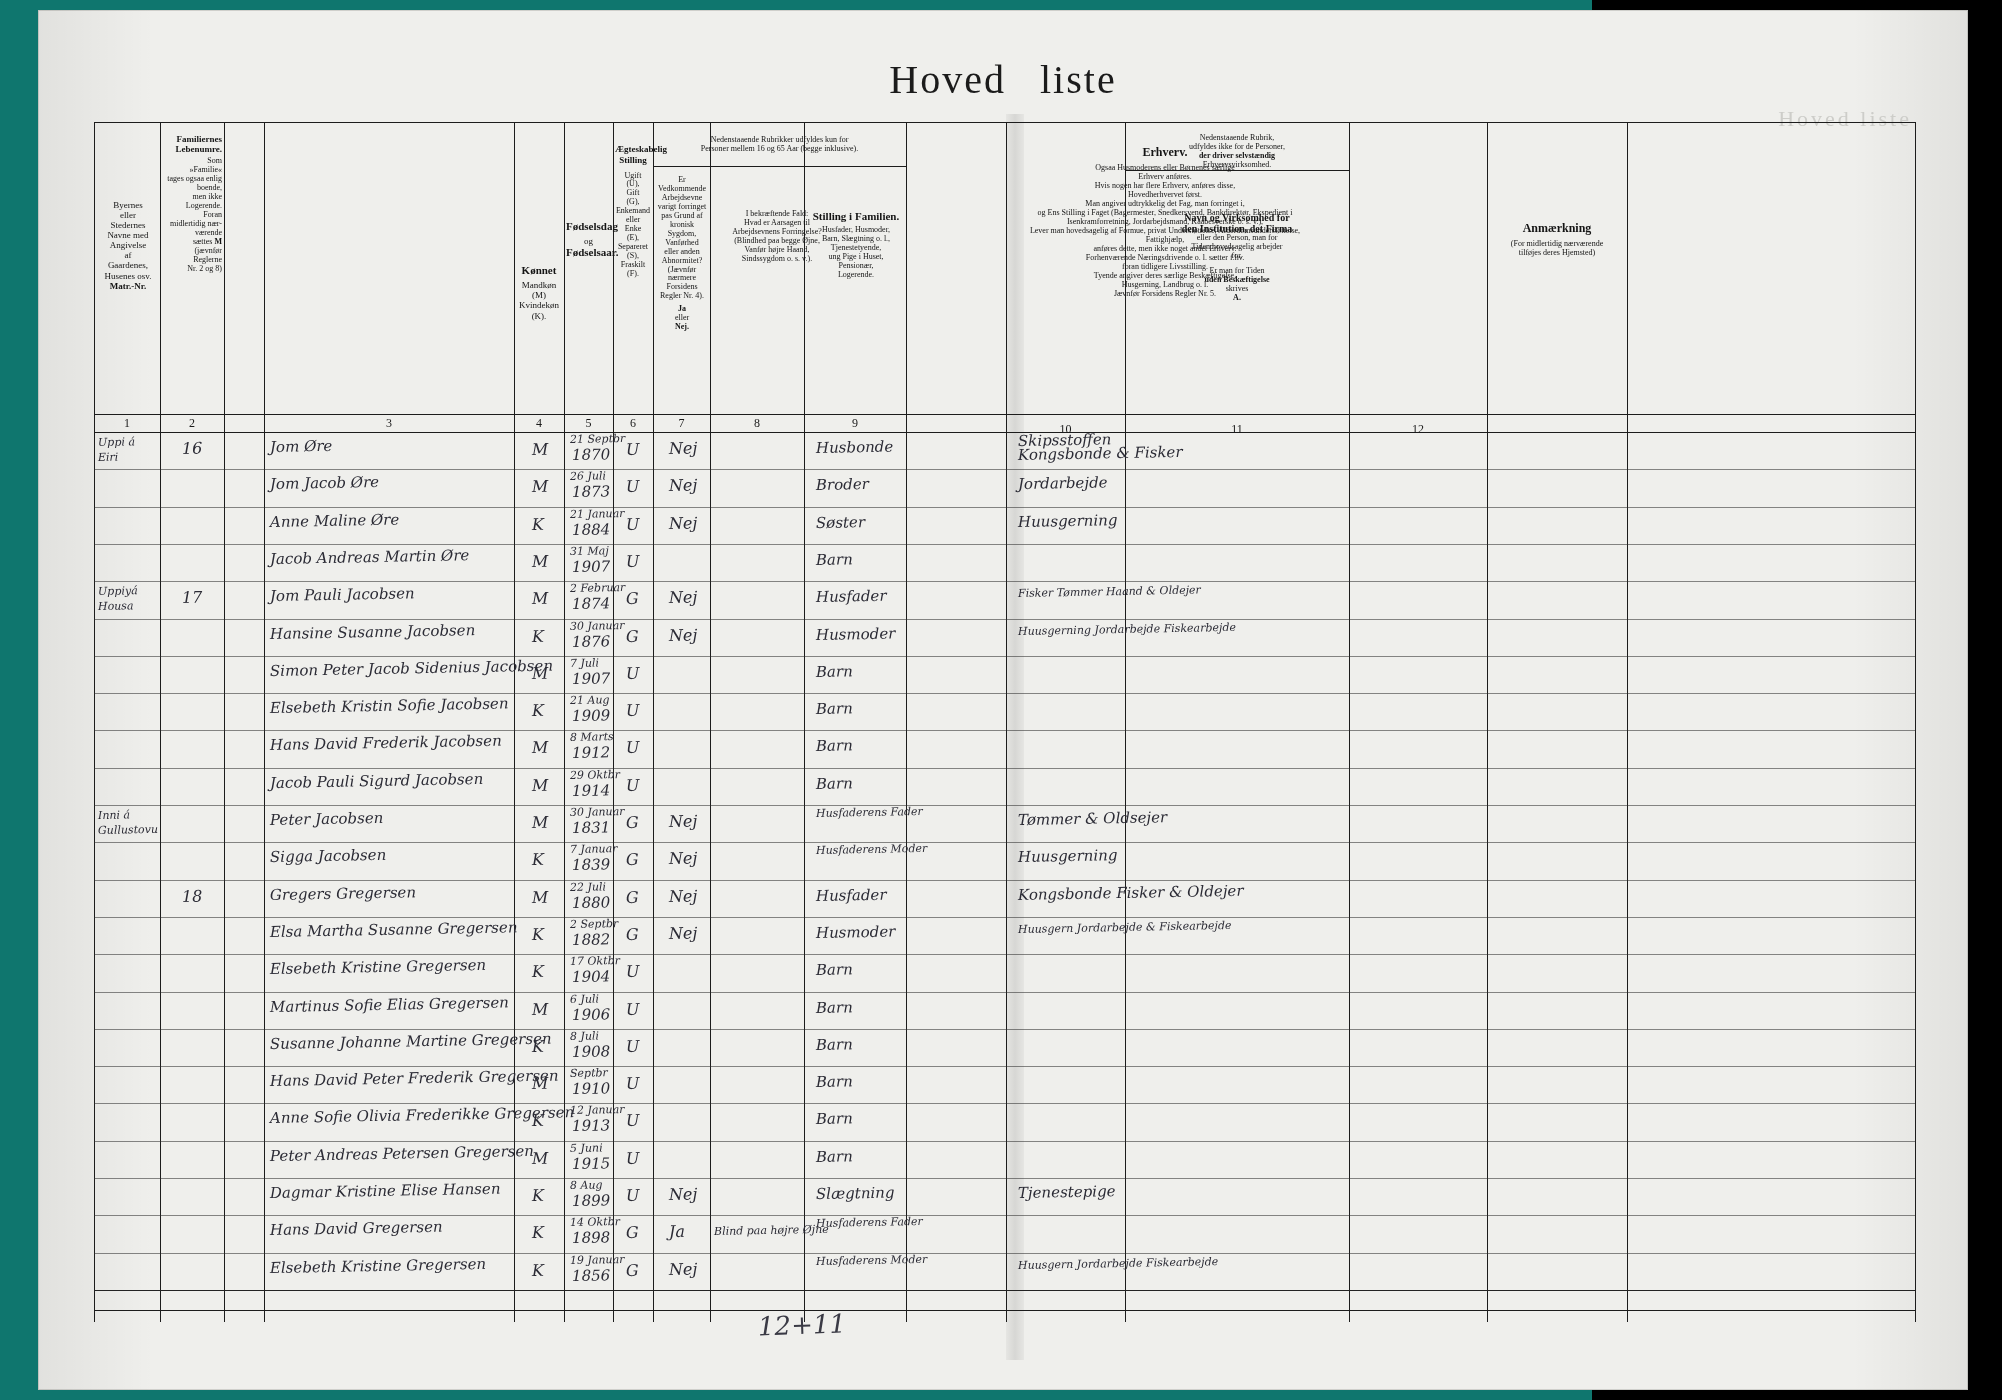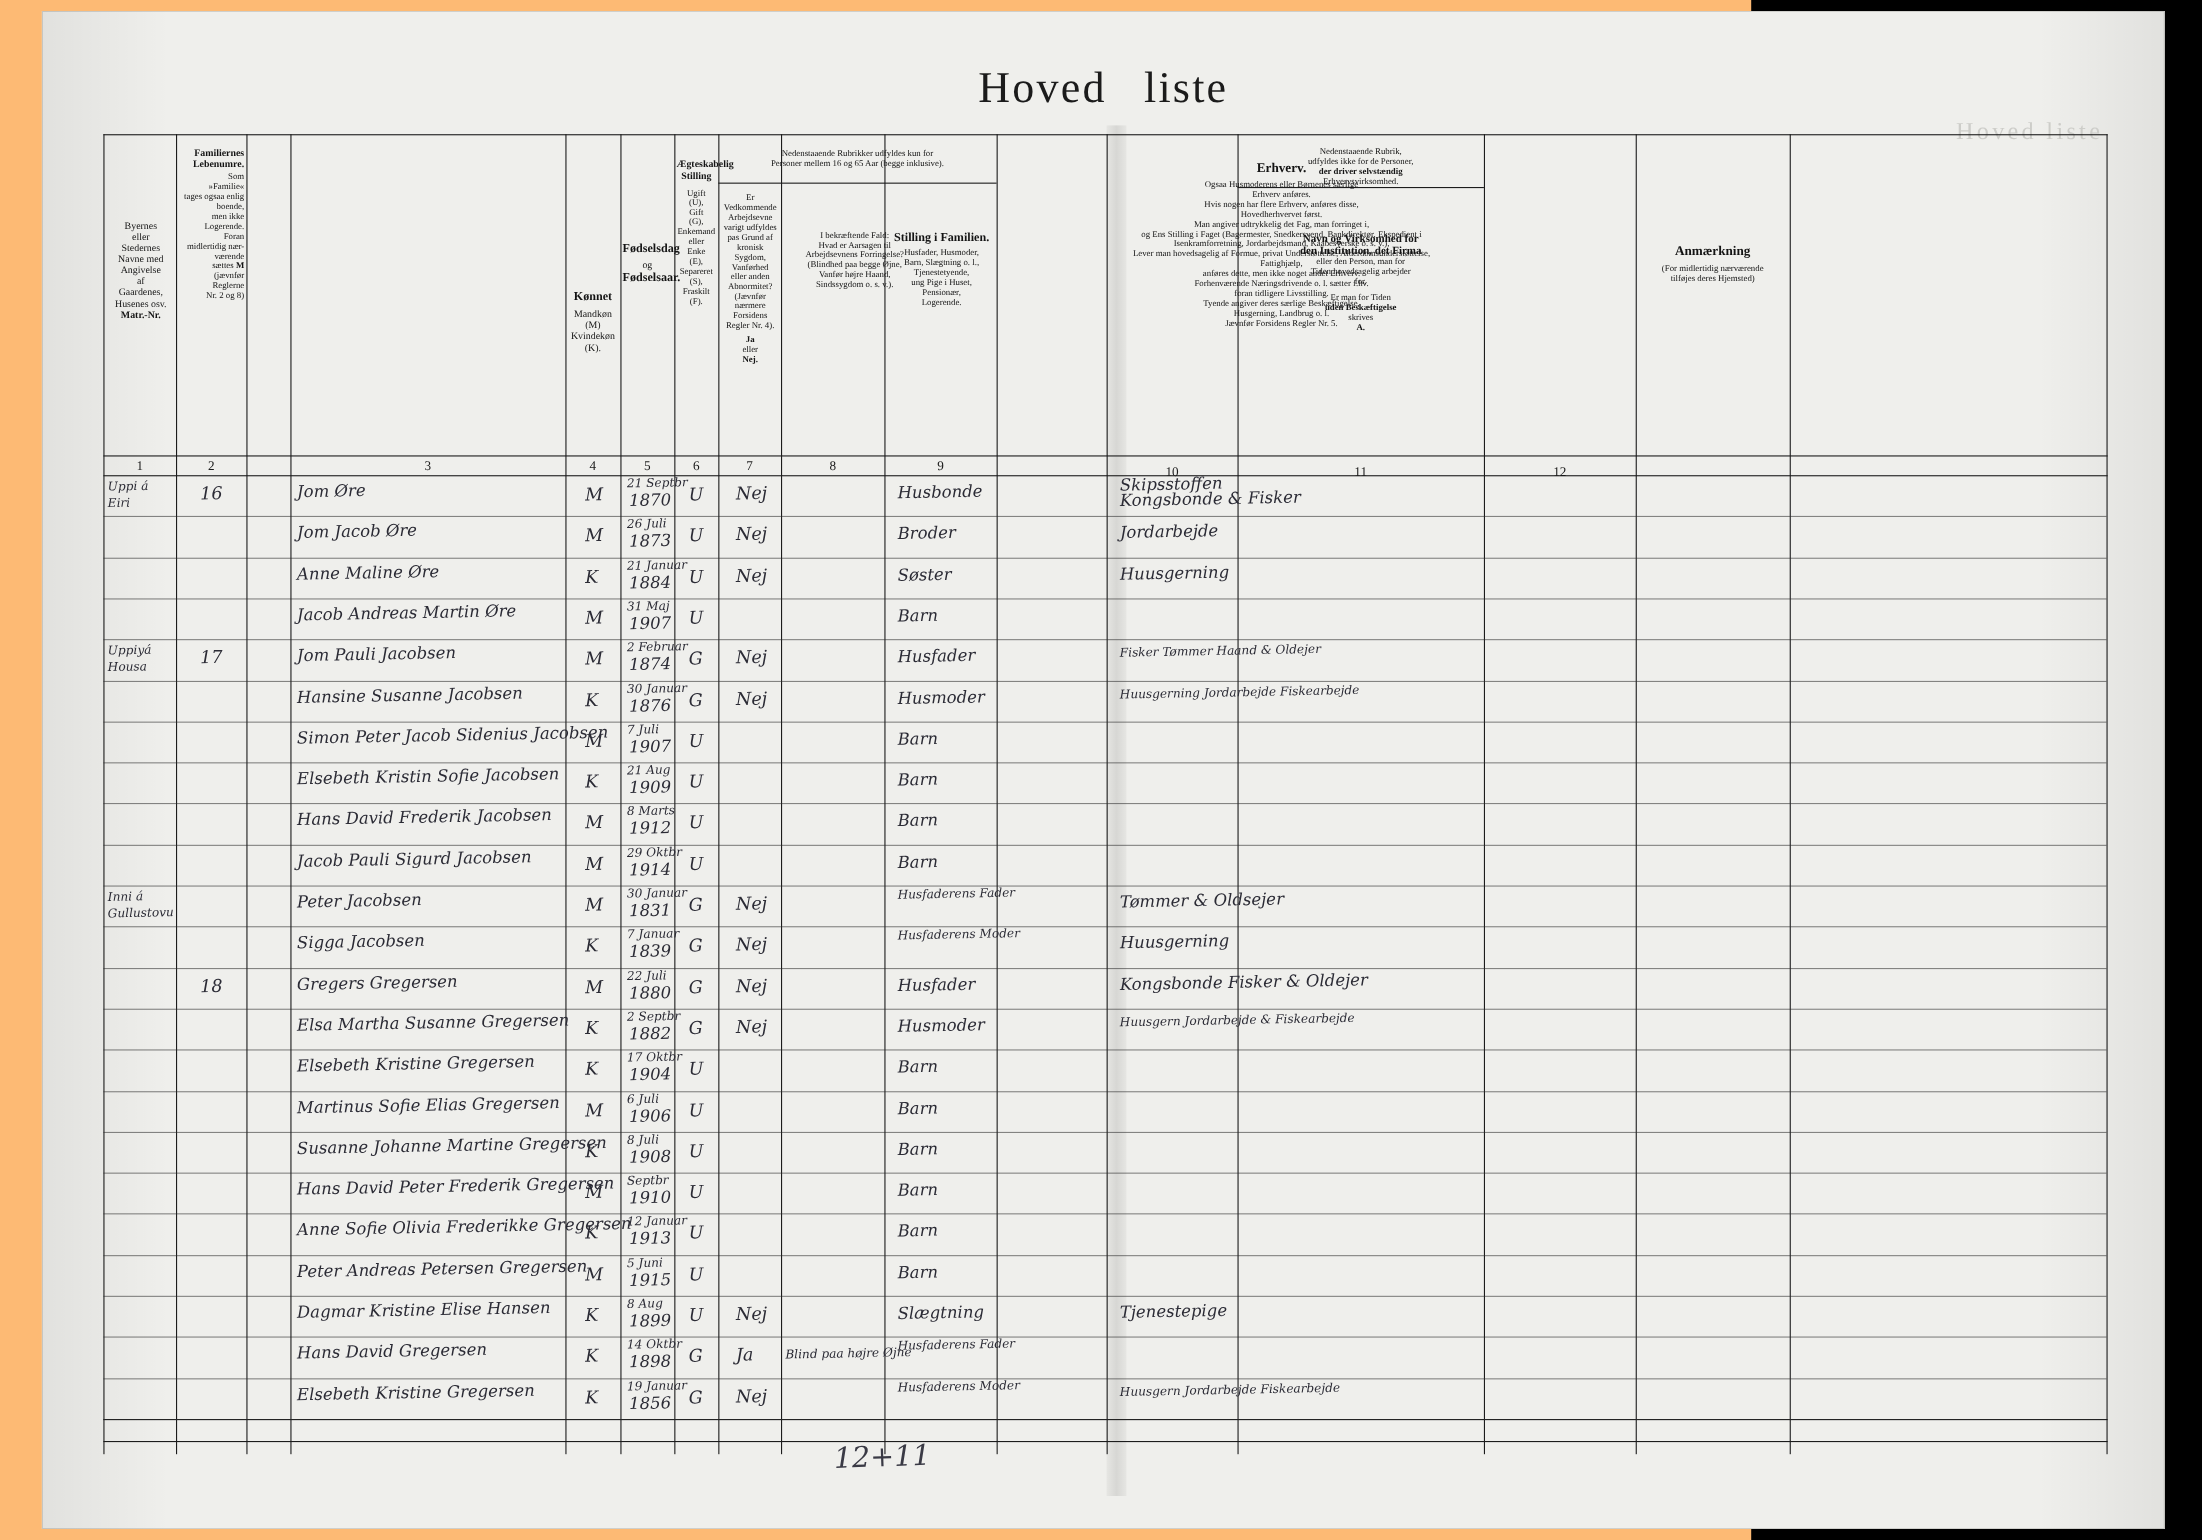--- a/index.html
+++ b/index.html
@@ -1,17 +1,17 @@
 <!DOCTYPE html>
 <html><head>
 <meta charset="utf-8">
 <style>
   html,body{margin:0;padding:0;background:#000;}
   body{width:2002px;height:1400px;overflow:hidden;font-family:"Liberation Serif", serif;}
-  #page{position:relative;width:1592px;height:1400px;background:#fdba74;}
+  #page{position:relative;width:1592px;height:1400px;background:#0f766e;}
   #sheet{position:absolute;left:38px;top:10px;width:1930px;height:1380px;background:#efefec;
          box-shadow:0 0 0 1px #cfcfcb inset;}
   #sheet:before{content:"";position:absolute;left:0;top:0;right:0;bottom:0;
          background:linear-gradient(90deg,rgba(0,0,0,.06),rgba(0,0,0,0) 6%,rgba(0,0,0,0) 94%,rgba(0,0,0,.06));
          pointer-events:none;}
   
   .fold{position:absolute;top:104px;bottom:30px;width:18px;left:968px;
         background:linear-gradient(90deg,rgba(0,0,0,.04),rgba(0,0,0,.10),rgba(0,0,0,.04));}
   .title{position:absolute;top:46px;left:0;width:1930px;text-align:center;
          font-size:40px;letter-spacing:2px;color:#1b1b1b;font-family:"Liberation Serif", serif;}
@@ -147,21 +147,21 @@
 
       <div class="hdr xsmall" style="left:561px;top:14px;width:249px;">
         <div>Nedenstaaende Rubrikker udfyldes kun for</div>
         <div>Personer mellem 16 og 65 Aar (begge inklusive).</div>
       </div>
 
       <div class="hdr xsmall" style="left:561px;top:54px;width:54px;">
         <div>Er</div>
         <div>Vedkommende</div>
         <div>Arbejdsevne</div>
-        <div>varigt udfyldes</div>
+        <div>varigt forringet</div>
         <div>pas Grund af</div>
         <div>kronisk Sygdom, Vanførhed</div>
         <div>eller anden</div>
         <div>Abnormitet?</div>
         <div>(Jævnfør nærmere Forsidens</div>
         <div>Regler Nr. 4).</div>
         <div style="font-weight:bold;margin-top:4px;">Ja</div>
         <div>eller</div>
         <div style="font-weight:bold;">Nej.</div>
       </div>

